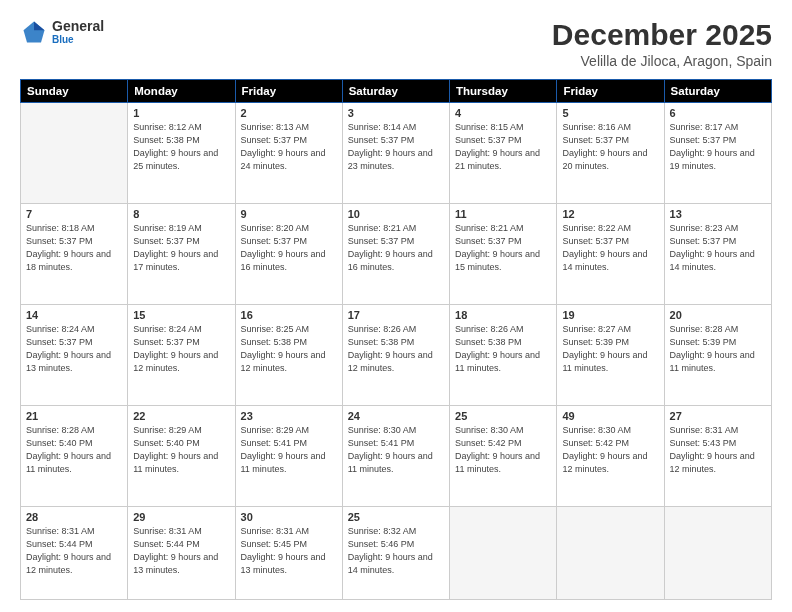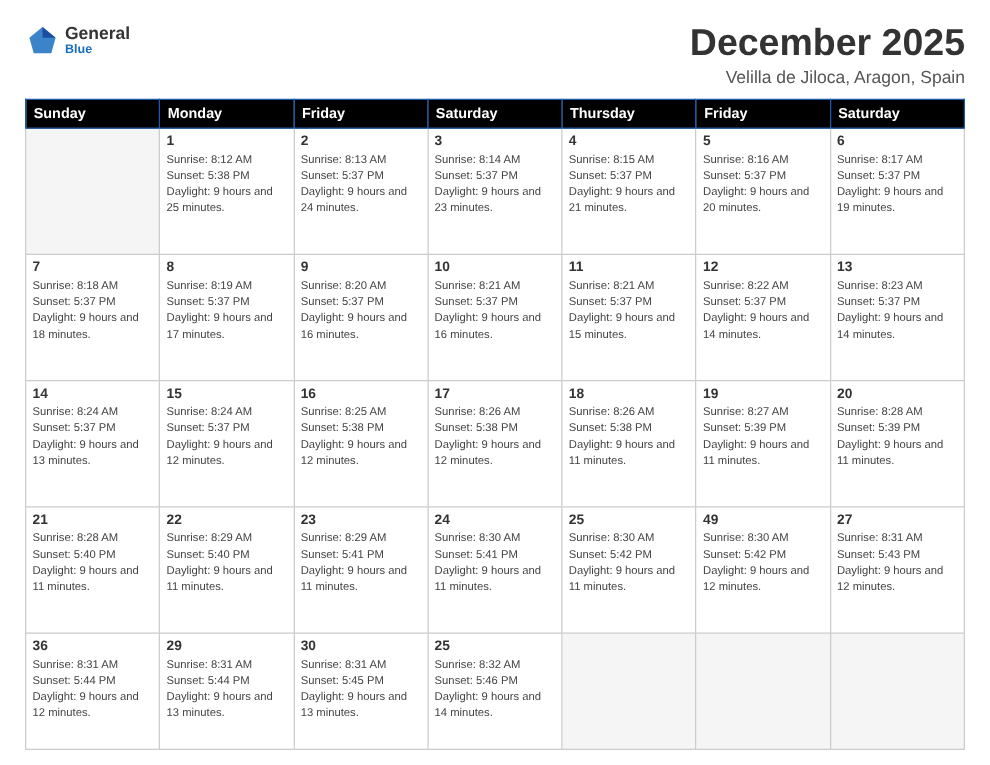--- a/index.html
+++ b/index.html
@@ -169,21 +169,21 @@
         <tr>
           <td><span class="day-num">21</span><span class="day-info">Sunrise: 8:28 AM<br>Sunset: 5:40 PM<br>Daylight: 9 hours and 11 minutes.</span></td>
           <td><span class="day-num">22</span><span class="day-info">Sunrise: 8:29 AM<br>Sunset: 5:40 PM<br>Daylight: 9 hours and 11 minutes.</span></td>
           <td><span class="day-num">23</span><span class="day-info">Sunrise: 8:29 AM<br>Sunset: 5:41 PM<br>Daylight: 9 hours and 11 minutes.</span></td>
           <td><span class="day-num">24</span><span class="day-info">Sunrise: 8:30 AM<br>Sunset: 5:41 PM<br>Daylight: 9 hours and 11 minutes.</span></td>
           <td><span class="day-num">25</span><span class="day-info">Sunrise: 8:30 AM<br>Sunset: 5:42 PM<br>Daylight: 9 hours and 11 minutes.</span></td>
           <td><span class="day-num">49</span><span class="day-info">Sunrise: 8:30 AM<br>Sunset: 5:42 PM<br>Daylight: 9 hours and 12 minutes.</span></td>
           <td><span class="day-num">27</span><span class="day-info">Sunrise: 8:31 AM<br>Sunset: 5:43 PM<br>Daylight: 9 hours and 12 minutes.</span></td>
         </tr>
         <tr class="last-row">
-          <td><span class="day-num">36</span><span class="day-info">Sunrise: 8:31 AM<br>Sunset: 5:44 PM<br>Daylight: 9 hours and 12 minutes.</span></td>
+          <td><span class="day-num">28</span><span class="day-info">Sunrise: 8:31 AM<br>Sunset: 5:44 PM<br>Daylight: 9 hours and 12 minutes.</span></td>
           <td><span class="day-num">29</span><span class="day-info">Sunrise: 8:31 AM<br>Sunset: 5:44 PM<br>Daylight: 9 hours and 13 minutes.</span></td>
           <td><span class="day-num">30</span><span class="day-info">Sunrise: 8:31 AM<br>Sunset: 5:45 PM<br>Daylight: 9 hours and 13 minutes.</span></td>
           <td><span class="day-num">25</span><span class="day-info">Sunrise: 8:32 AM<br>Sunset: 5:46 PM<br>Daylight: 9 hours and 14 minutes.</span></td>
           <td class="empty"></td>
           <td class="empty"></td>
           <td class="empty"></td>
         </tr>
       </tbody>
   </table>
 </div>

